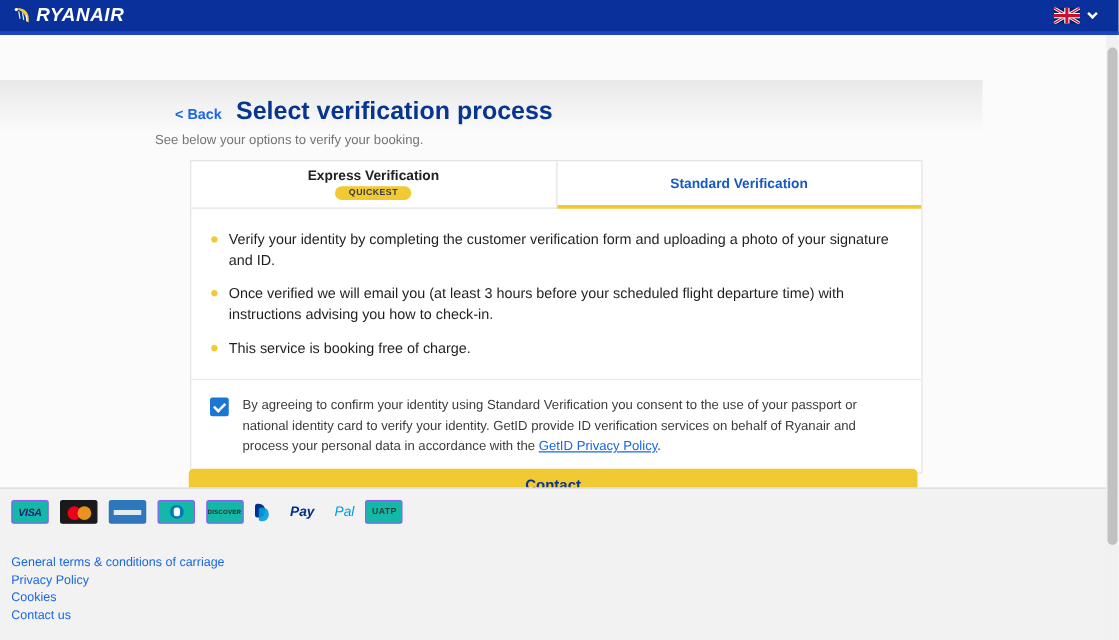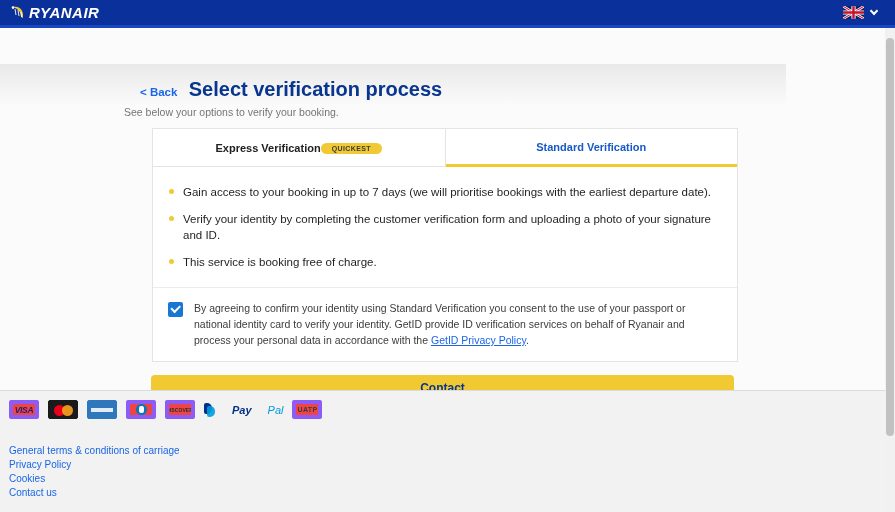--- a/index.html
+++ b/index.html
@@ -26,21 +26,21 @@
   .content { position:absolute; left:0; top:28px; width:786px; height:362px;
     background:linear-gradient(#e9e9e9, #fbfbfb 42px, #fbfbfb);margin-top:36px; }
 
   .back-link { position:absolute; left:140px; top:22px; color:#1a66e8; font-size:11.5px; font-weight:bold; cursor:pointer; }
   .page-title { position:absolute; left:0; right:155px; top:14px; text-align:center; color:#073590; font-size:20px; font-weight:bold; }
   .page-subtitle { position:absolute; left:124px; top:42px; color:#757575; font-size:10.5px; }
 
   
   .panel { position:absolute; left:152px; top:64px; width:586px; background:#fff; border:1px solid #e4e4e4; }
   .tabs { display:flex; height:38px; }
-  .tab { flex:1; display:flex; align-items:center; justify-content:center; cursor:pointer; }
+  .tab { flex:1; display:flex; flex-direction:column; align-items:center; justify-content:center; cursor:pointer; }
   .tab-express { border-bottom:1px solid #e4e4e4; border-right:1px solid #e4e4e4; }
   .tab-express .tab-label { color:#212121; font-size:11px; font-weight:600; }
   .badge-quickest { margin-top:2px; background:#f1c933; color:#3a3a3a; font-size:7px; font-weight:bold;
     letter-spacing:.4px; padding:2px 11px; border-radius:8px; }
   .tab-standard { border-bottom:3px solid #f1c933; }
   .tab-standard .tab-label { color:#1659c6; font-size:11px; font-weight:bold; }
 
   .bullets { list-style:none; padding:7px 16px 6px 30px; }
   .bullets li { position:relative; margin:10px 0; font-size:11.5px; color:#1f1f1f; line-height:1.45; }
   .bullets li::before { content:""; position:absolute; left:-14px; top:5px; width:5px; height:5px; border-radius:50%; background:#f1c933; }
@@ -52,21 +52,21 @@
   .consent-text { font-size:10.5px; color:#3c3c3c; line-height:1.55; }
   .inline-link { color:#1a66e8; text-decoration:underline; cursor:pointer; }
 
   .continue-btn { position:absolute; left:151px; top:311px; width:583px; height:25px; background:#f1c933;
     border:none; border-radius:4px; color:#073590; font-size:12px; font-weight:bold; cursor:pointer;
     font-family:"Liberation Sans", sans-serif; }
 
   
   .footer { position:absolute; left:0; top:390px; width:895px; height:122px; background:#f2f2f2; border-top:1px solid #dcdcdc; }
   .payments { position:absolute; left:9px; top:9px; display:flex; gap:9px; align-items:center; }
-  .pay-card { width:30px; height:19px; border-radius:2px; display:flex; align-items:center; justify-content:center; background:#ef4444; border:4px solid #8b5cf6; overflow:hidden; }
+  .pay-card { width:30px; height:19px; border-radius:2px; display:flex; align-items:center; justify-content:center; background:#14b8a6; border:1px solid #8b5cf6; overflow:hidden; }
   .visa-text { color:#1a1f71; font-weight:800; font-style:italic; font-size:8.5px; letter-spacing:-0.3px; }
   .mc { background:#1a1a1a; border:1px solid #1a1a1a; position:relative; }
   .mc .c1,.mc .c2 { position:absolute; width:11px; height:11px; border-radius:50%; top:4px; }
   .mc .c1 { left:5px; background:#eb001b; }
   .mc .c2 { left:13px; background:#f79e1b; opacity:.92; }
   .amex { background:#2e77bc; border:1px solid #2e77bc; }
   .amex-band { width:22px; height:4px; background:rgba(255,255,255,.85); }
   .diners-circle { width:11px; height:11px; border-radius:50%; background:#0079be; position:relative; }
   .diners-circle::after { content:""; position:absolute; left:3px; top:2px; width:5px; height:7px; background:#fff; border-radius:2px; }
   .discover-text { color:#2b2b2b; font-weight:bold; font-size:5px; letter-spacing:.1px; }
@@ -130,22 +130,22 @@
       <div class="tab tab-express">
         <span class="tab-label">Express Verification</span>
         <span class="badge-quickest">QUICKEST</span>
       </div>
       <div class="tab tab-standard">
         <span class="tab-label">Standard Verification</span>
       </div>
     </div>
 
     <ul class="bullets">
-      <li>Gain access to your booking in up to 7 days (we will prioritise bookings with the earliest departure date).</li>
       <li>Verify your identity by completing the customer verification form and uploading a photo of your signature and ID.</li>
+      <li>Once verified we will email you (at least 3 hours before your scheduled flight departure time) with instructions advising you how to check-in.</li>
       <li>This service is booking free of charge.</li>
     </ul>
 
     <div class="consent">
       <span class="checkbox"></span>
       <span class="consent-text"><span>By agreeing to confirm your identity using Standard Verification you consent to the use of your passport or national identity card to verify your identity. GetID provide ID verification services on behalf of Ryanair and process your personal data in accordance with the </span><a class="inline-link">GetID Privacy Policy</a><span>.</span></span>
     </div>
   </div>
 
   <button class="continue-btn">Contact</button>

